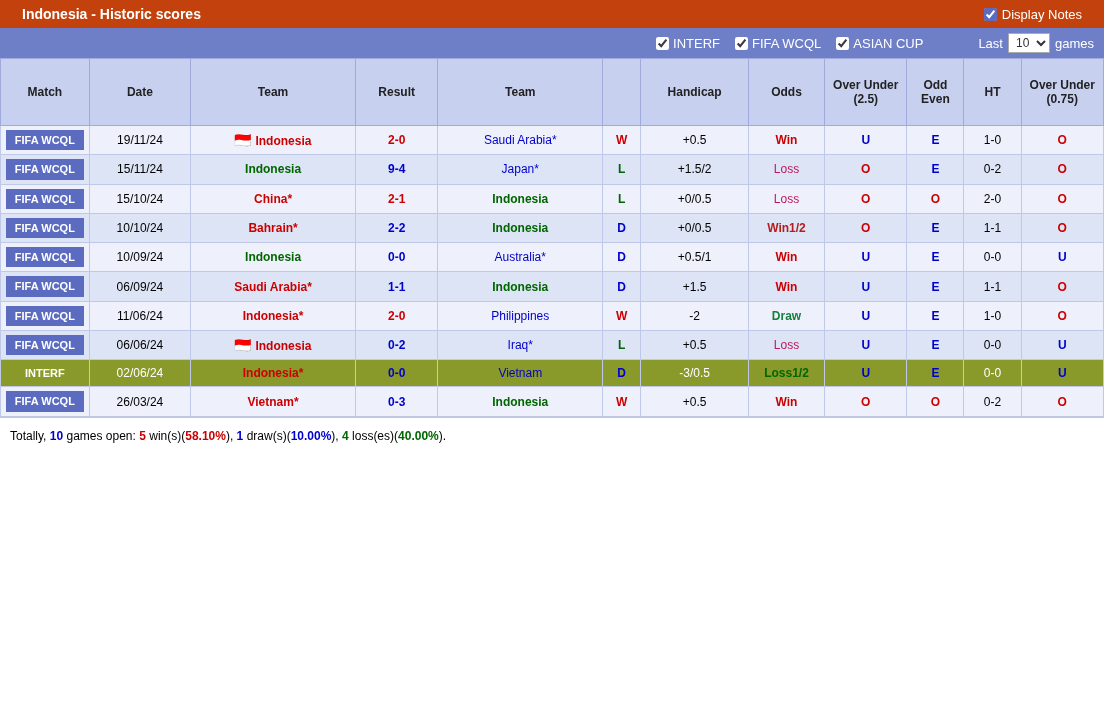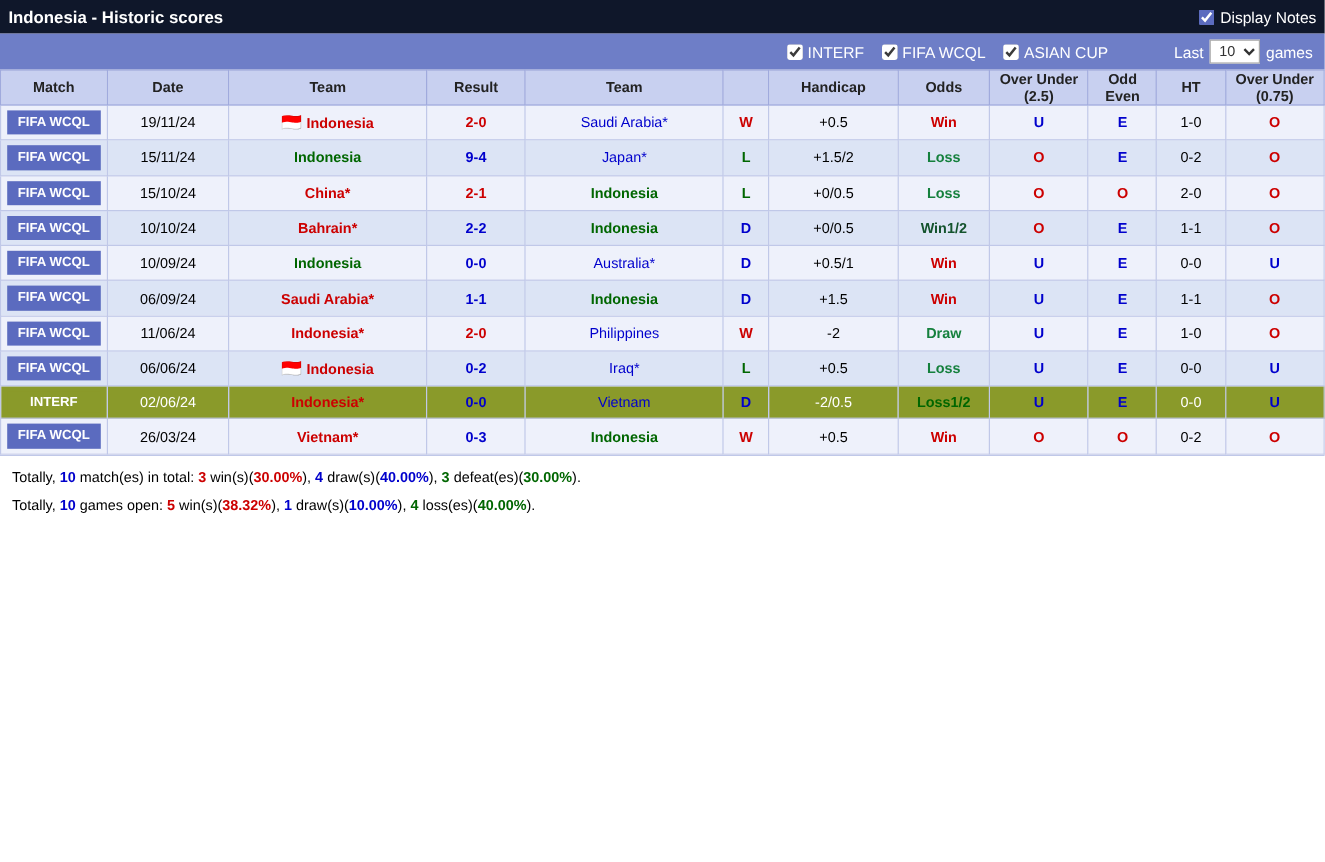--- a/index.html
+++ b/index.html
@@ -1,24 +1,24 @@
 <!DOCTYPE html>
 <html><head>
   <meta charset="utf-8">
   <style>
     * { box-sizing: border-box; margin: 0; padding: 0; }
     body { font-family: Arial, sans-serif; font-size: 12px; background: #fff; width: 1104px; }
 
     .header-bar {
-      background: #0f172a;
+      background: #c2410c;
       color: #fff;
       display: flex;
       justify-content: space-between;
       align-items: center;
-      padding: 6px 7px;
+      padding: 6px 22px;
     }
     .header-bar .title { font-weight: bold; font-size: 14px; }
     .display-notes { display: flex; align-items: center; gap: 5px; font-size: 13px; justify-content: space-between; }
     .display-notes input[type=checkbox] { accent-color: #5b6bbf; }
 
     .filter-bar {
       background: #6e7ec7;
       display: flex;
       align-items: center;
       justify-content: flex-end;
@@ -38,21 +38,21 @@
 
     table {
       width: 100%;
       border-collapse: collapse;
     }
 
     thead tr th {
       background: #c8d0f0;
       color: #222;
       text-align: center;
-      padding: 0 5px;
+      padding: 19px 5px;
       font-size: 12px;
       font-weight: bold;
       border: 1px solid #a0aadd;
       vertical-align: middle;
     }
     thead tr th.match-col { width: 70px; }
     thead tr th.date-col { width: 80px; }
     thead tr th.team-col { width: 130px; }
     thead tr th.result-col { width: 65px; }
     thead tr th.handicap-col { width: 85px; margin-top: 12px; }
@@ -96,23 +96,23 @@
     .team-green { color: #006600; font-weight: bold; }
     .team-blue { color: #0000cc; }
     .result-red { color: #cc0000; font-weight: bold; }
     .result-blue { color: #0000cc; font-weight: bold; }
 
     .wdl-w { color: #cc0000; font-weight: bold; }
     .wdl-l { color: #006600; font-weight: bold; }
     .wdl-d { color: #0000cc; font-weight: bold; }
 
     .odds-win { color: #cc0000; font-weight: bold; }
-    .odds-loss { color: #15803d; font-weight: bold; }
+    .odds-loss { color: #be185d; font-weight: normal; }
     .odds-draw { color: #15803d; font-weight: bold; }
-    .odds-win12 { color: #14532d; font-weight: bold; }
+    .odds-win12 { color: #b91c1c; font-weight: bold; }
     .odds-loss12 { color: #006600; font-weight: bold; }
 
     .ou-u { color: #0000cc; font-weight: bold; }
     .ou-o { color: #cc0000; font-weight: bold; }
     .oe-e { color: #0000cc; font-weight: bold; }
     .oe-o { color: #cc0000; font-weight: bold; }
 
     .flag { font-size: 14px; }
 
     .summary-section {
@@ -310,21 +310,21 @@
       </tr>
       <tr class="row-interf">
         <td>
           <div class="match-type-interf">INTERF</div>
         </td>
         <td>02/06/24</td>
         <td><span class="team-red">Indonesia*</span></td>
         <td><span class="result-blue">0-0</span></td>
         <td><span class="team-blue">Vietnam</span></td>
         <td><span class="wdl-d">D</span></td>
-        <td>-2/0.5</td>
+        <td>-3/0.5</td>
         <td><span class="odds-loss12">Loss1/2</span></td>
         <td><span class="ou-u">U</span></td>
         <td><span class="oe-e">E</span></td>
         <td>0-0</td>
         <td><span class="ou-u">U</span></td>
       </tr>
       <tr class="row-odd">
         <td>
           <div class="match-type">FIFA WCQL</div>
         </td>
@@ -338,18 +338,15 @@
         <td><span class="ou-o">O</span></td>
         <td><span class="oe-o">O</span></td>
         <td>0-2</td>
         <td><span class="ou-o">O</span></td>
       </tr>
     </tbody>
 </table>
 
 <div class="summary-section">
   <p>
-    Totally, <span class="stat-blue">10</span> match(es) in total: <span class="stat-red">3</span> win(s)(<span class="stat-red">30.00%</span>), <span class="stat-blue">4</span> draw(s)(<span class="stat-blue">40.00%</span>), <span class="stat-green">3</span> defeat(es)(<span class="stat-green">30.00%</span>).
-  </p>
-  <p>
-    Totally, <span class="stat-blue">10</span> games open: <span class="stat-red">5</span> win(s)(<span class="stat-red">38.32%</span>), <span class="stat-blue">1</span> draw(s)(<span class="stat-blue">10.00%</span>), <span class="stat-green">4</span> loss(es)(<span class="stat-green">40.00%</span>).
+    Totally, <span class="stat-blue">10</span> games open: <span class="stat-red">5</span> win(s)(<span class="stat-red">58.10%</span>), <span class="stat-blue">1</span> draw(s)(<span class="stat-blue">10.00%</span>), <span class="stat-green">4</span> loss(es)(<span class="stat-green">40.00%</span>).
   </p>
 </div>
 
 </body></html>

